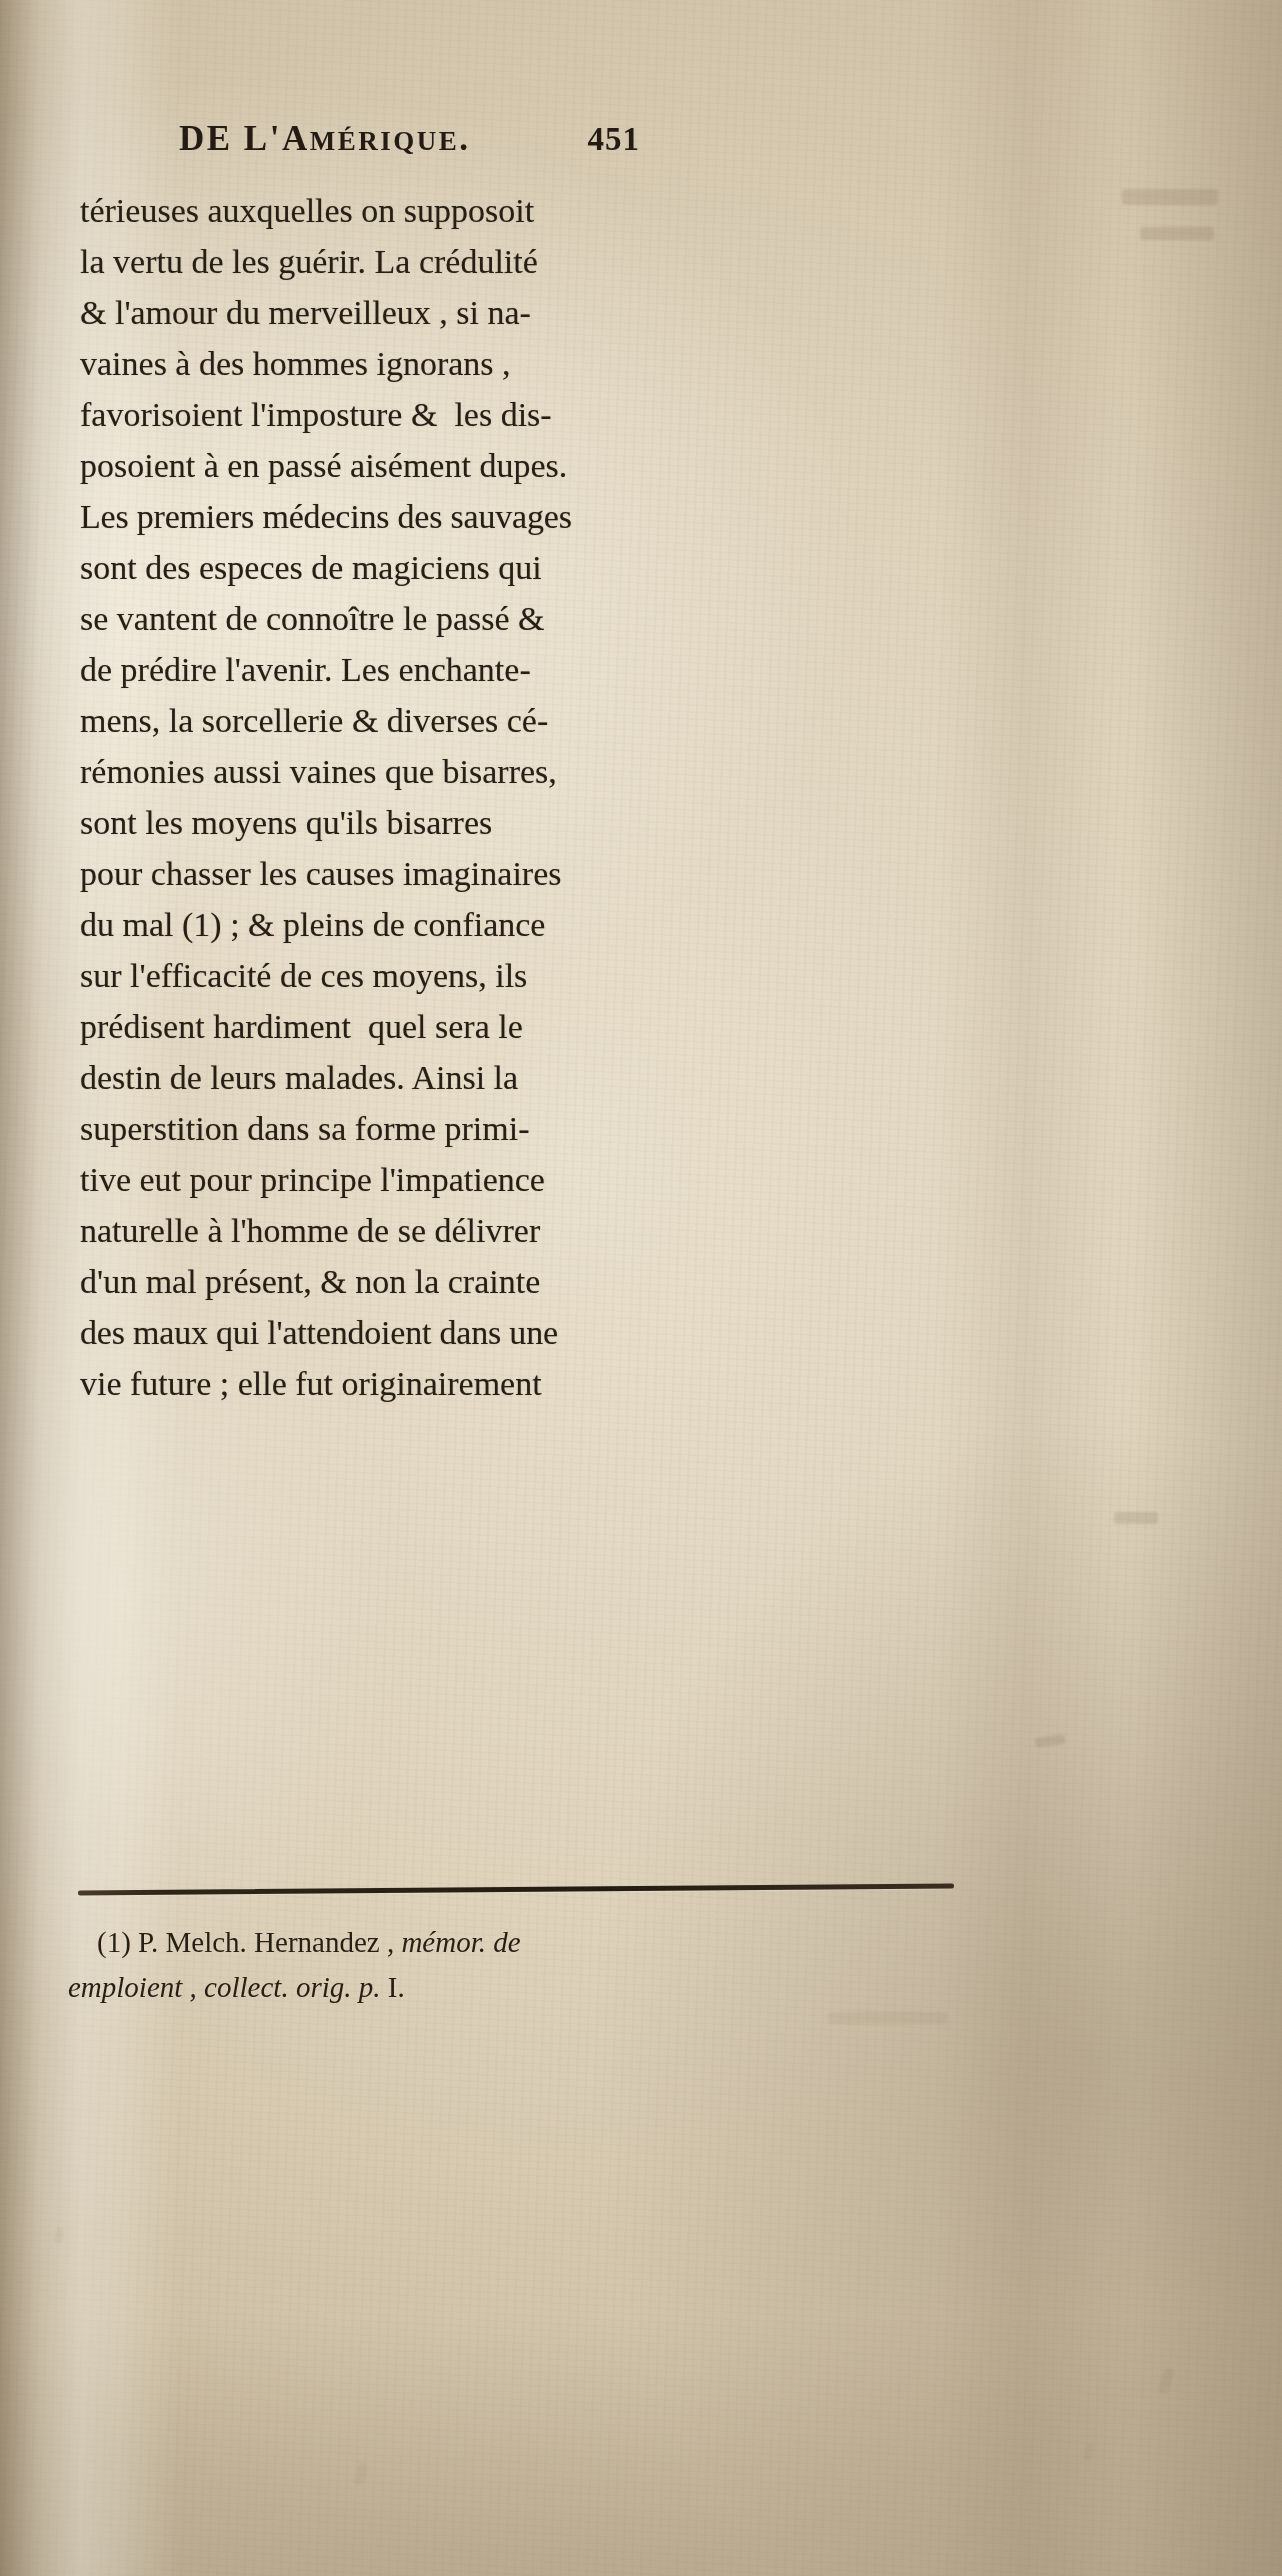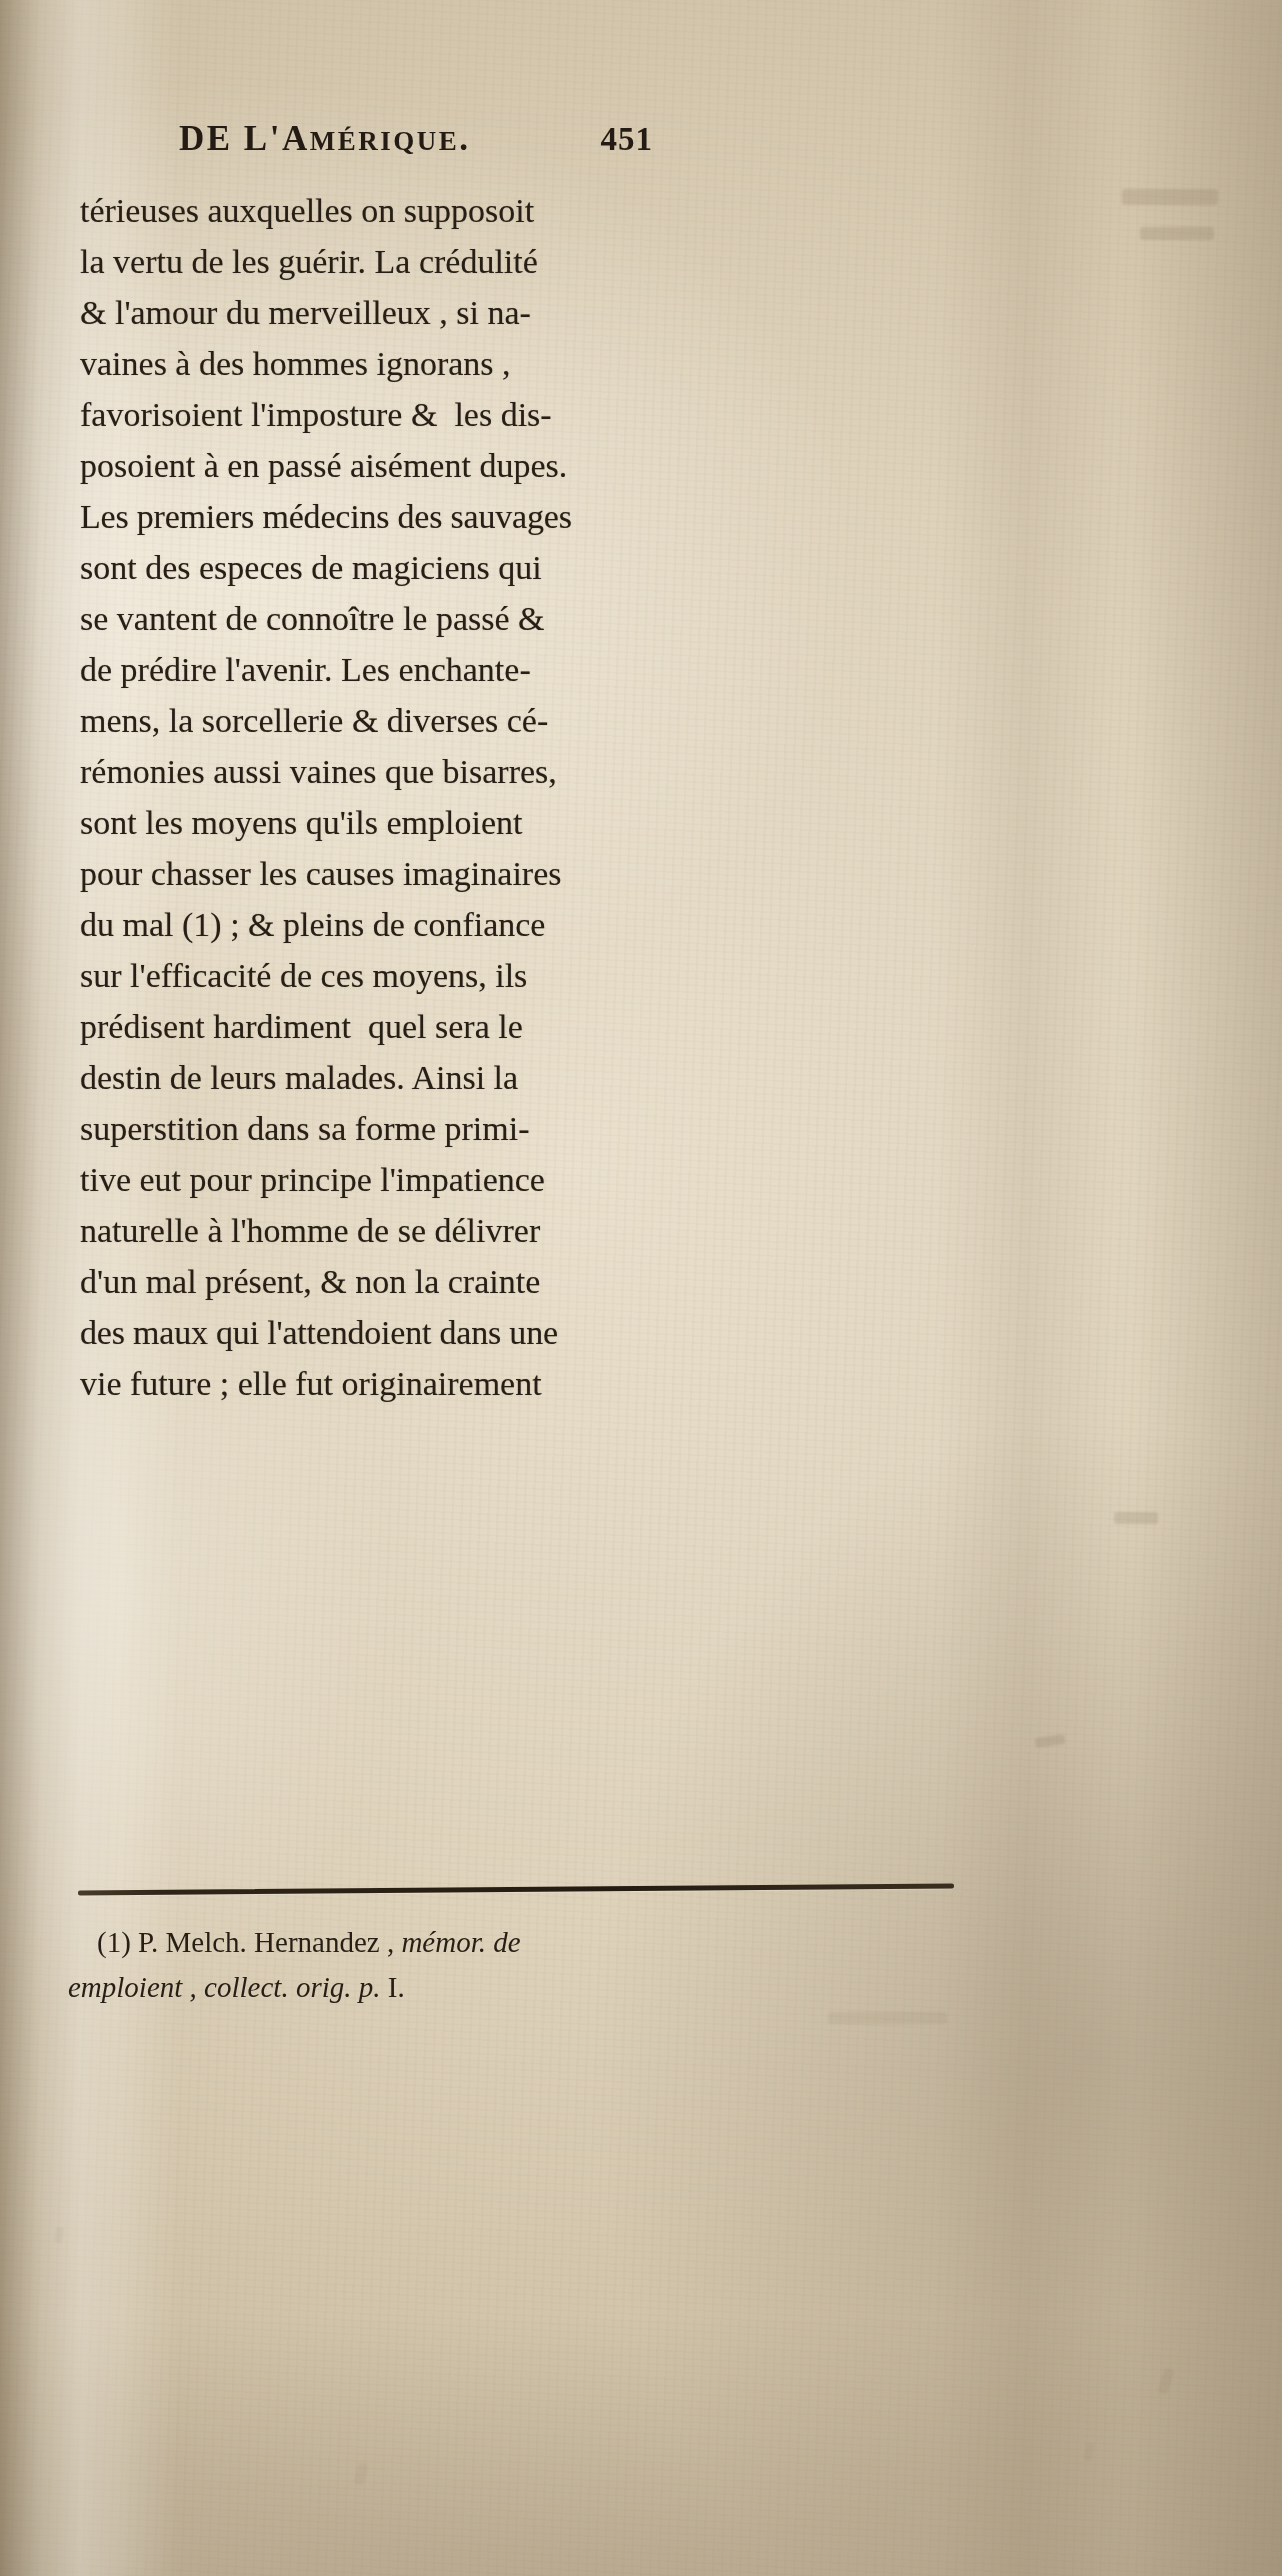--- a/index.html
+++ b/index.html
@@ -50,21 +50,20 @@
     font-family: "Liberation Serif", "DejaVu Serif", serif;
   }
 
   .running-head {
     display: flex;
     align-items: baseline;
     justify-content: flex-start;
     margin-left: 99px;
     margin-bottom: 26px;
     letter-spacing: 2px;
-    gap: 13px;
   }
   .rh-title {
     font-size: 35px;
     font-weight: 700;
     letter-spacing: 2.5px;
     white-space: nowrap;
   }
   .rh-title .sc {
     font-size: 27px;
     letter-spacing: 2.5px;
@@ -177,21 +176,21 @@
       <span class="line">&amp; l'amour du merveilleux , si na-</span>
       <span class="line">vaines à des hommes ignorans ,</span>
       <span class="line">favorisoient l'imposture &amp;  les dis-</span>
       <span class="line">posoient à en passé aisément dupes.</span>
       <span class="line tight">Les premiers médecins des sauvages</span>
       <span class="line">sont des especes de magiciens qui</span>
       <span class="line">se vantent de connoître le passé &amp;</span>
       <span class="line">de prédire l'avenir. Les enchante-</span>
       <span class="line">mens, la sorcellerie &amp; diverses cé-</span>
       <span class="line">rémonies aussi vaines que bisarres,</span>
-      <span class="line">sont les moyens qu'ils emploient</span>
+      <span class="line">sont les moyens qu'ils bisarres</span>
       <span class="line">pour chasser les causes imaginaires</span>
       <span class="line">du mal (1) ; &amp; pleins de confiance</span>
       <span class="line">sur l'efficacité de ces moyens, ils</span>
       <span class="line">prédisent hardiment  quel sera le</span>
       <span class="line">destin de leurs malades. Ainsi la</span>
       <span class="line">superstition dans sa forme primi-</span>
       <span class="line">tive eut pour principe l'impatience</span>
       <span class="line">naturelle à l'homme de se délivrer</span>
       <span class="line">d'un mal présent, &amp; non la crainte</span>
       <span class="line tight">des maux qui l'attendoient dans une</span>

